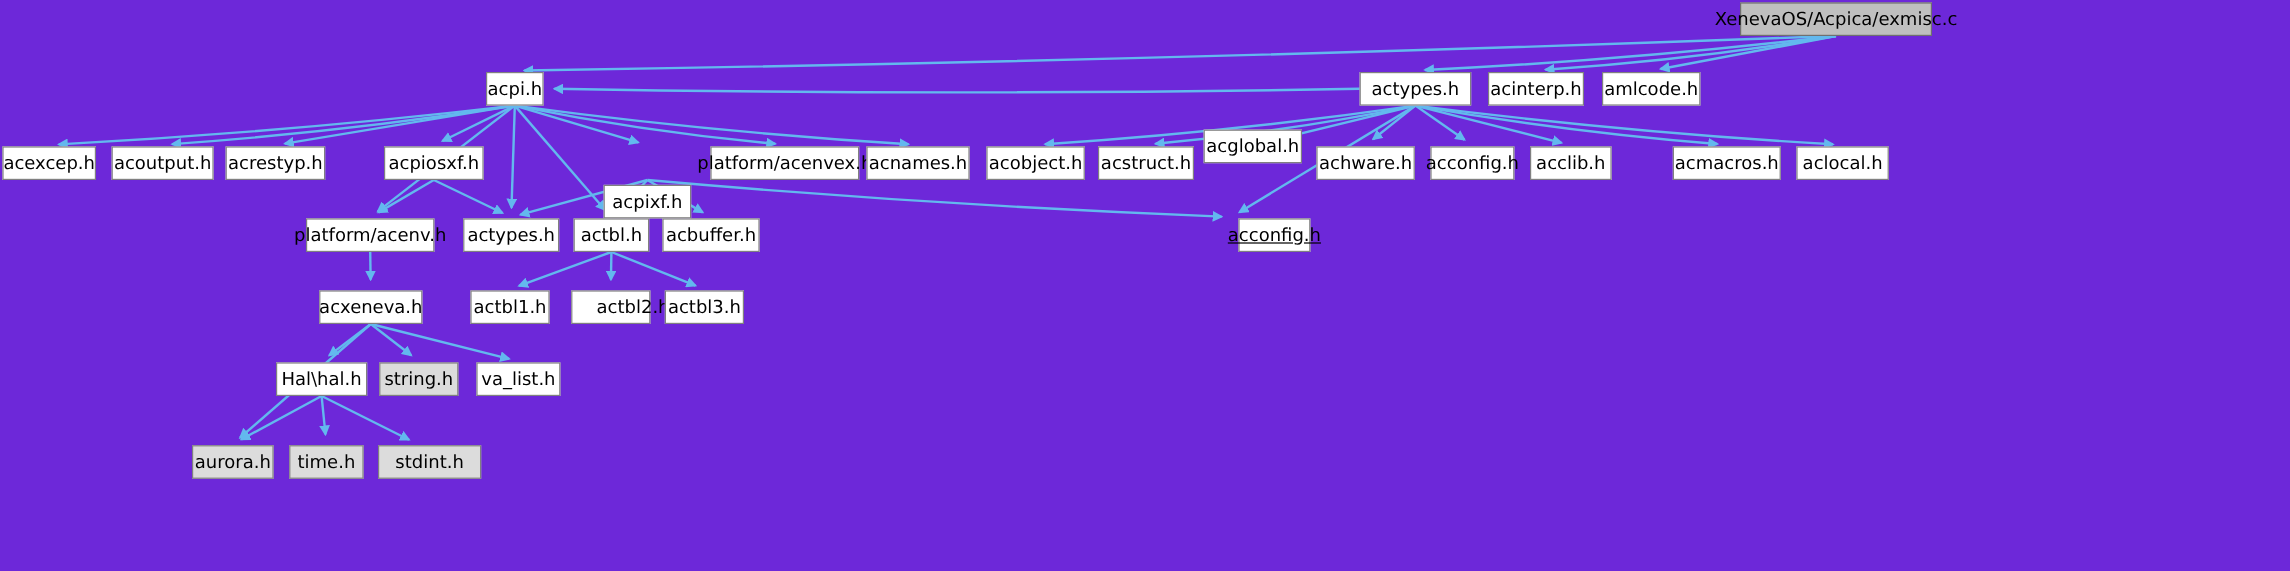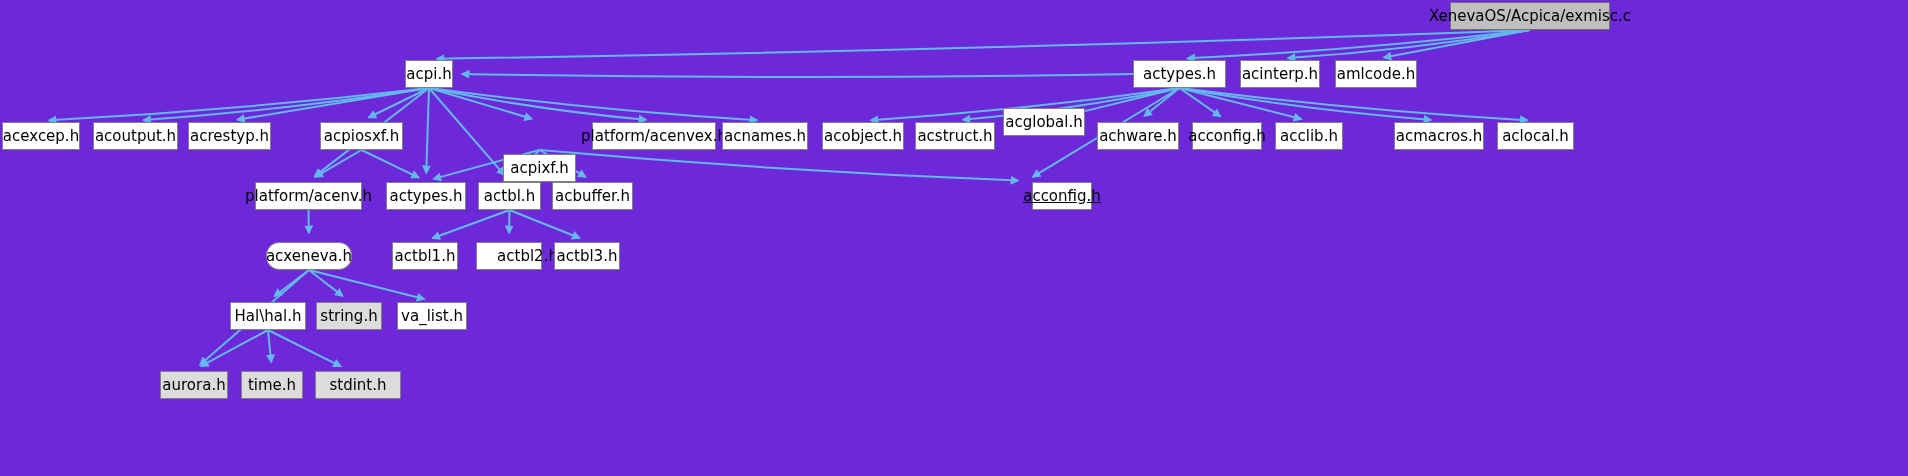--- a/index.html
+++ b/index.html
@@ -135,21 +135,21 @@
       </div>
       <div class="node" style="left: 478px; top: 182px; width: 63px;">
         <span>actbl.h</span>
       </div>
       <div class="node" style="left: 552px; top: 182px; width: 81px;">
         <span>acbuffer.h</span>
       </div>
       <div class="node" style="left: 1032px; top: 182px; width: 60px; text-decoration: underline;">
         <span>acconfig.h</span>
       </div>
-      <div class="node" style="left: 266px; top: 242px; width: 86px; border-radius: 13px;">
+      <div class="node" style="left: 266px; top: 242px; width: 86px;">
         <span>acxeneva.h</span>
       </div>
       <div class="node" style="left: 392px; top: 242px; width: 66px;">
         <span>actbl1.h</span>
       </div>
       <div class="node" style="left: 476px; top: 242px; width: 66px; padding-left: 45px;">
         <span>actbl2.h</span>
       </div>
       <div class="node" style="left: 554px; top: 242px; width: 66px;">
         <span>actbl3.h</span>

